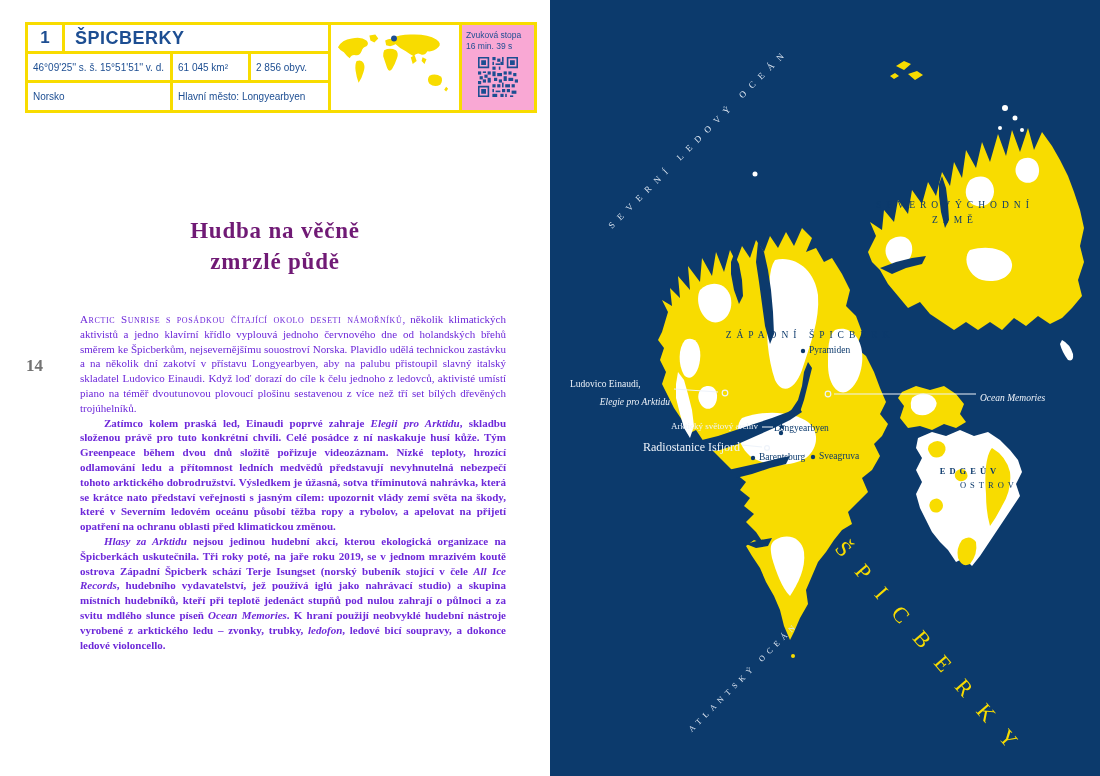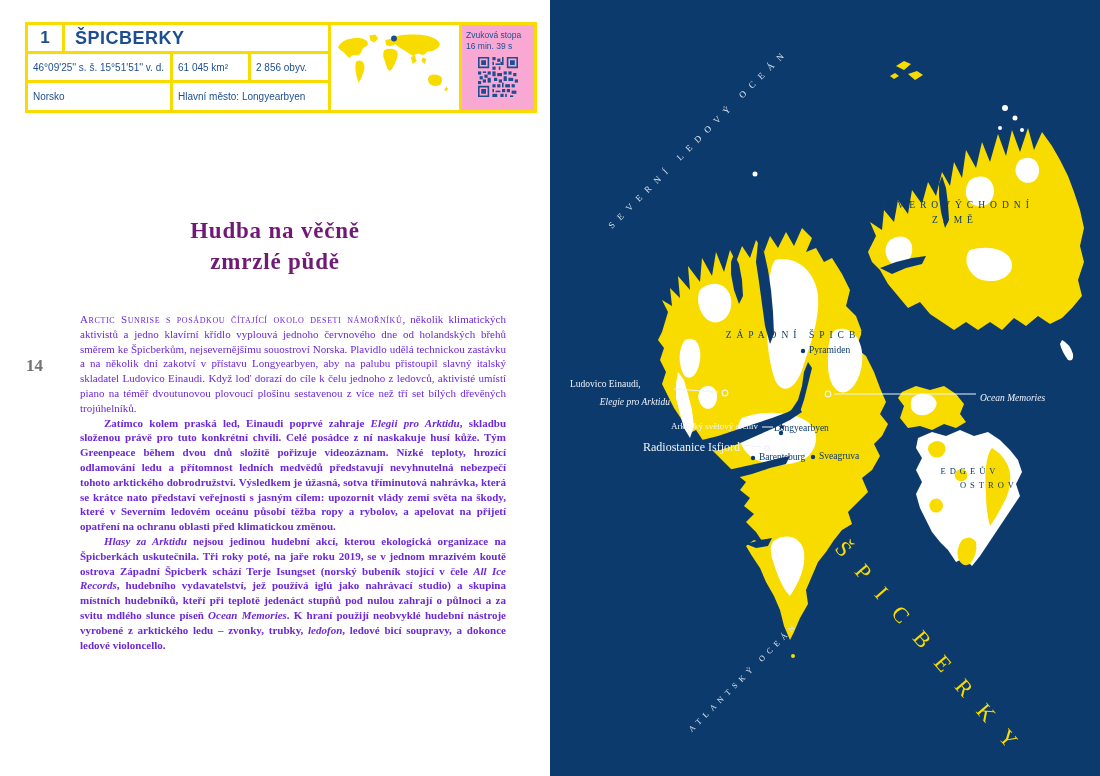--- a/index.html
+++ b/index.html
@@ -63,21 +63,21 @@
   .zs{left:160px;top:330px;width:200px;text-align:center;}
   .pyr{left:259px;top:345px;text-align:right;}
   .ein1{left:20px;top:379px;width:100px;text-align:left;font-size:9.5px;}
   .ein2{left:20px;top:391px;width:100px;text-align:right;font-size:9.5px;}
   .arch{left:100px;top:421px;width:108px;text-align:right;font-size:9px;}
   .lyb{left:224px;top:423px;}
   .radio{left:84px;top:440px;width:106px;text-align:right;font-size:12px;}
   .bar{left:209px;top:452px;}
   .svea{left:269px;top:451px;}
   .ocm{left:430px;top:387px;font-size:9.5px;}
-  .edg1{left:380px;top:466px;width:80px;text-align:center;}
+  .edg1{left:380px;top:466px;width:80px;text-align:center;font-weight:bold;}
   .edg2{left:388px;top:480px;width:80px;text-align:right;}
   .big-name{left:299px;top:536px;transform:rotate(49deg);transform-origin:0 0;
     color:#f8dc00;font-size:22px;letter-spacing:18px;}
   .ocean-a{left:140px;top:726px;transform:rotate(-45deg);transform-origin:0 50%;font-size:8px;letter-spacing:5px;color:#dfe8f4;}
 </style>
 </head>
 <body>
 
 <div class="left-page">
 

